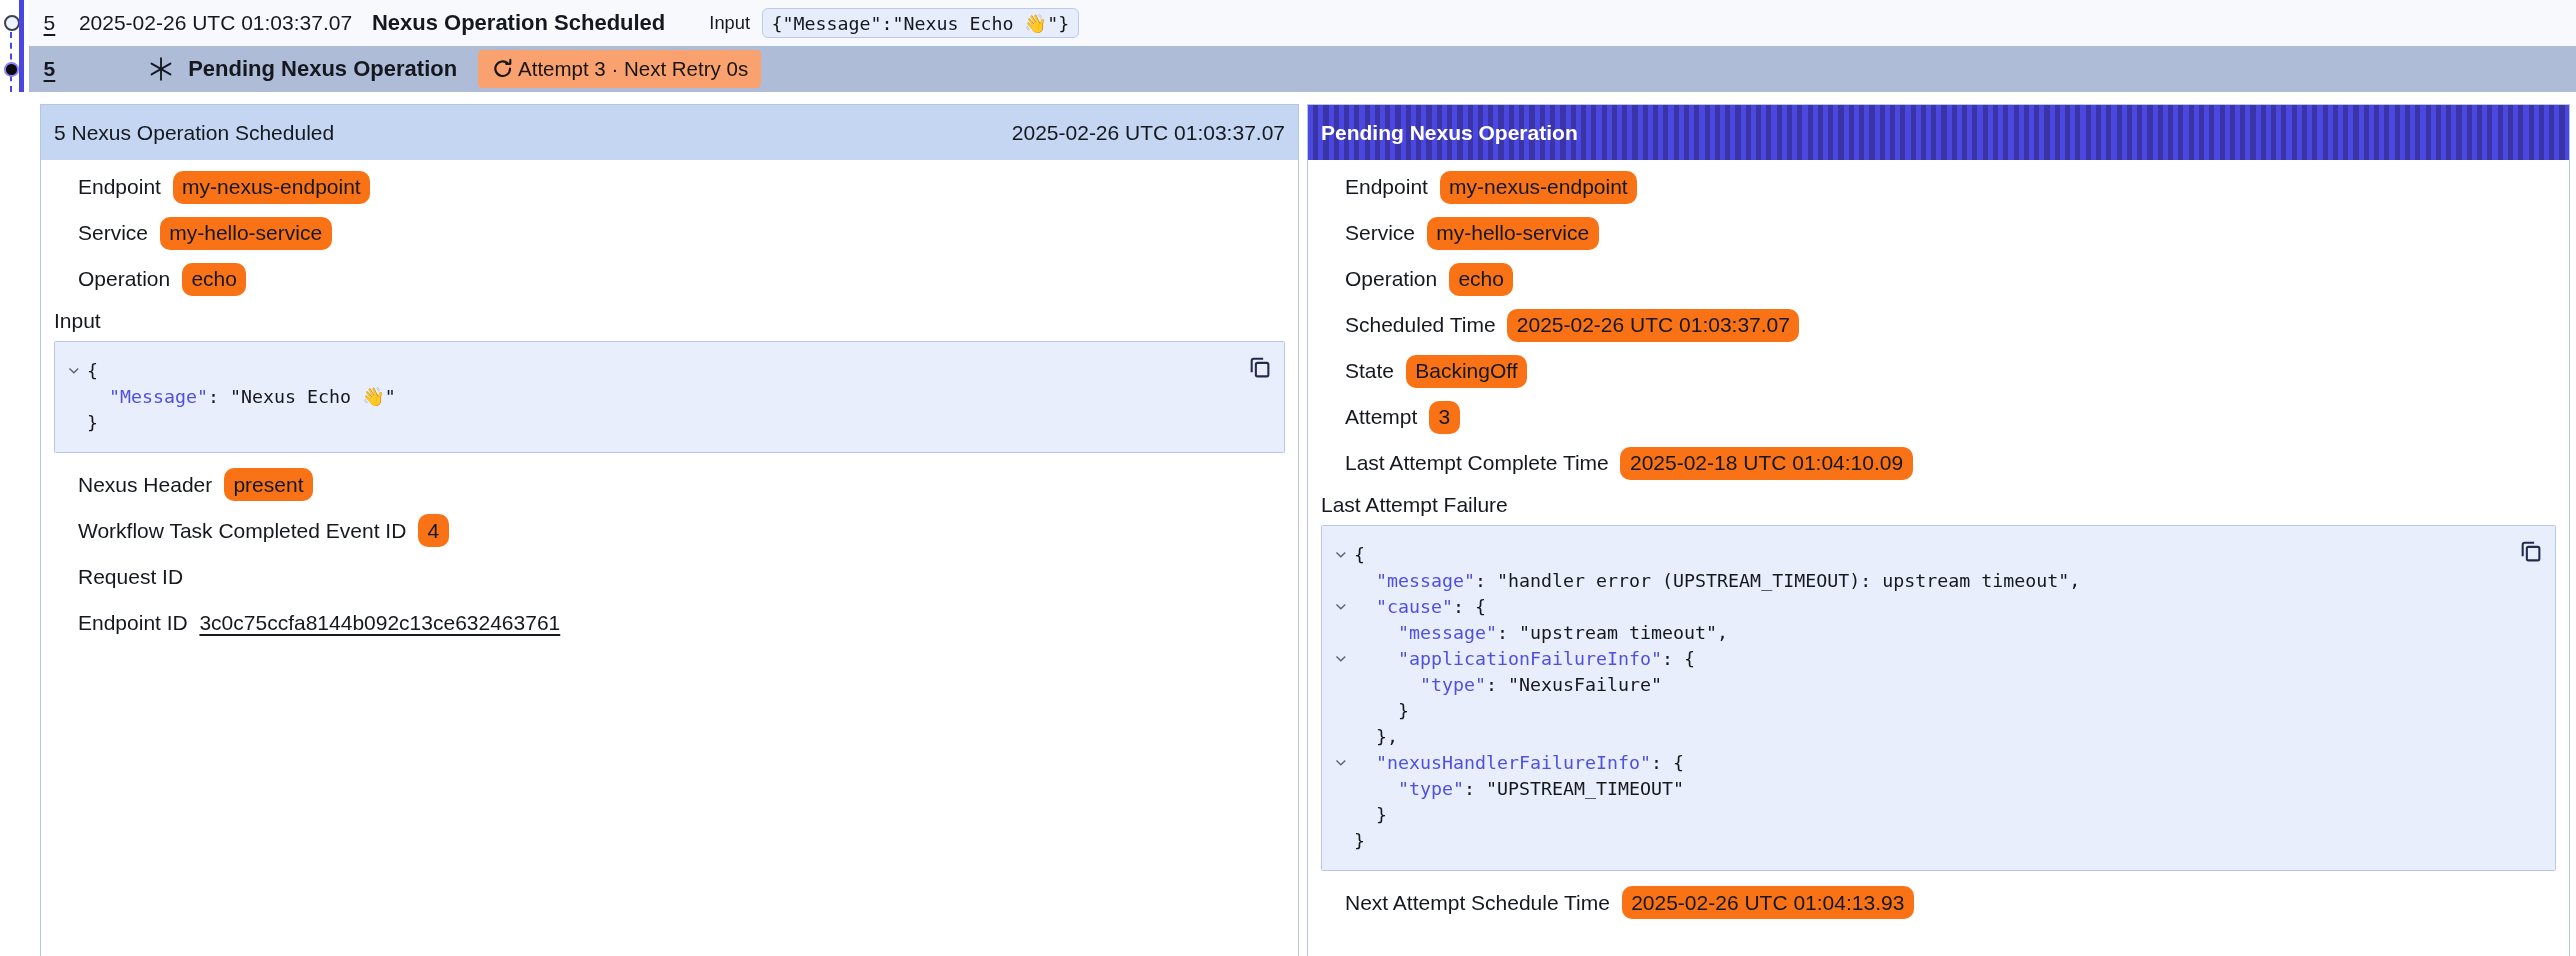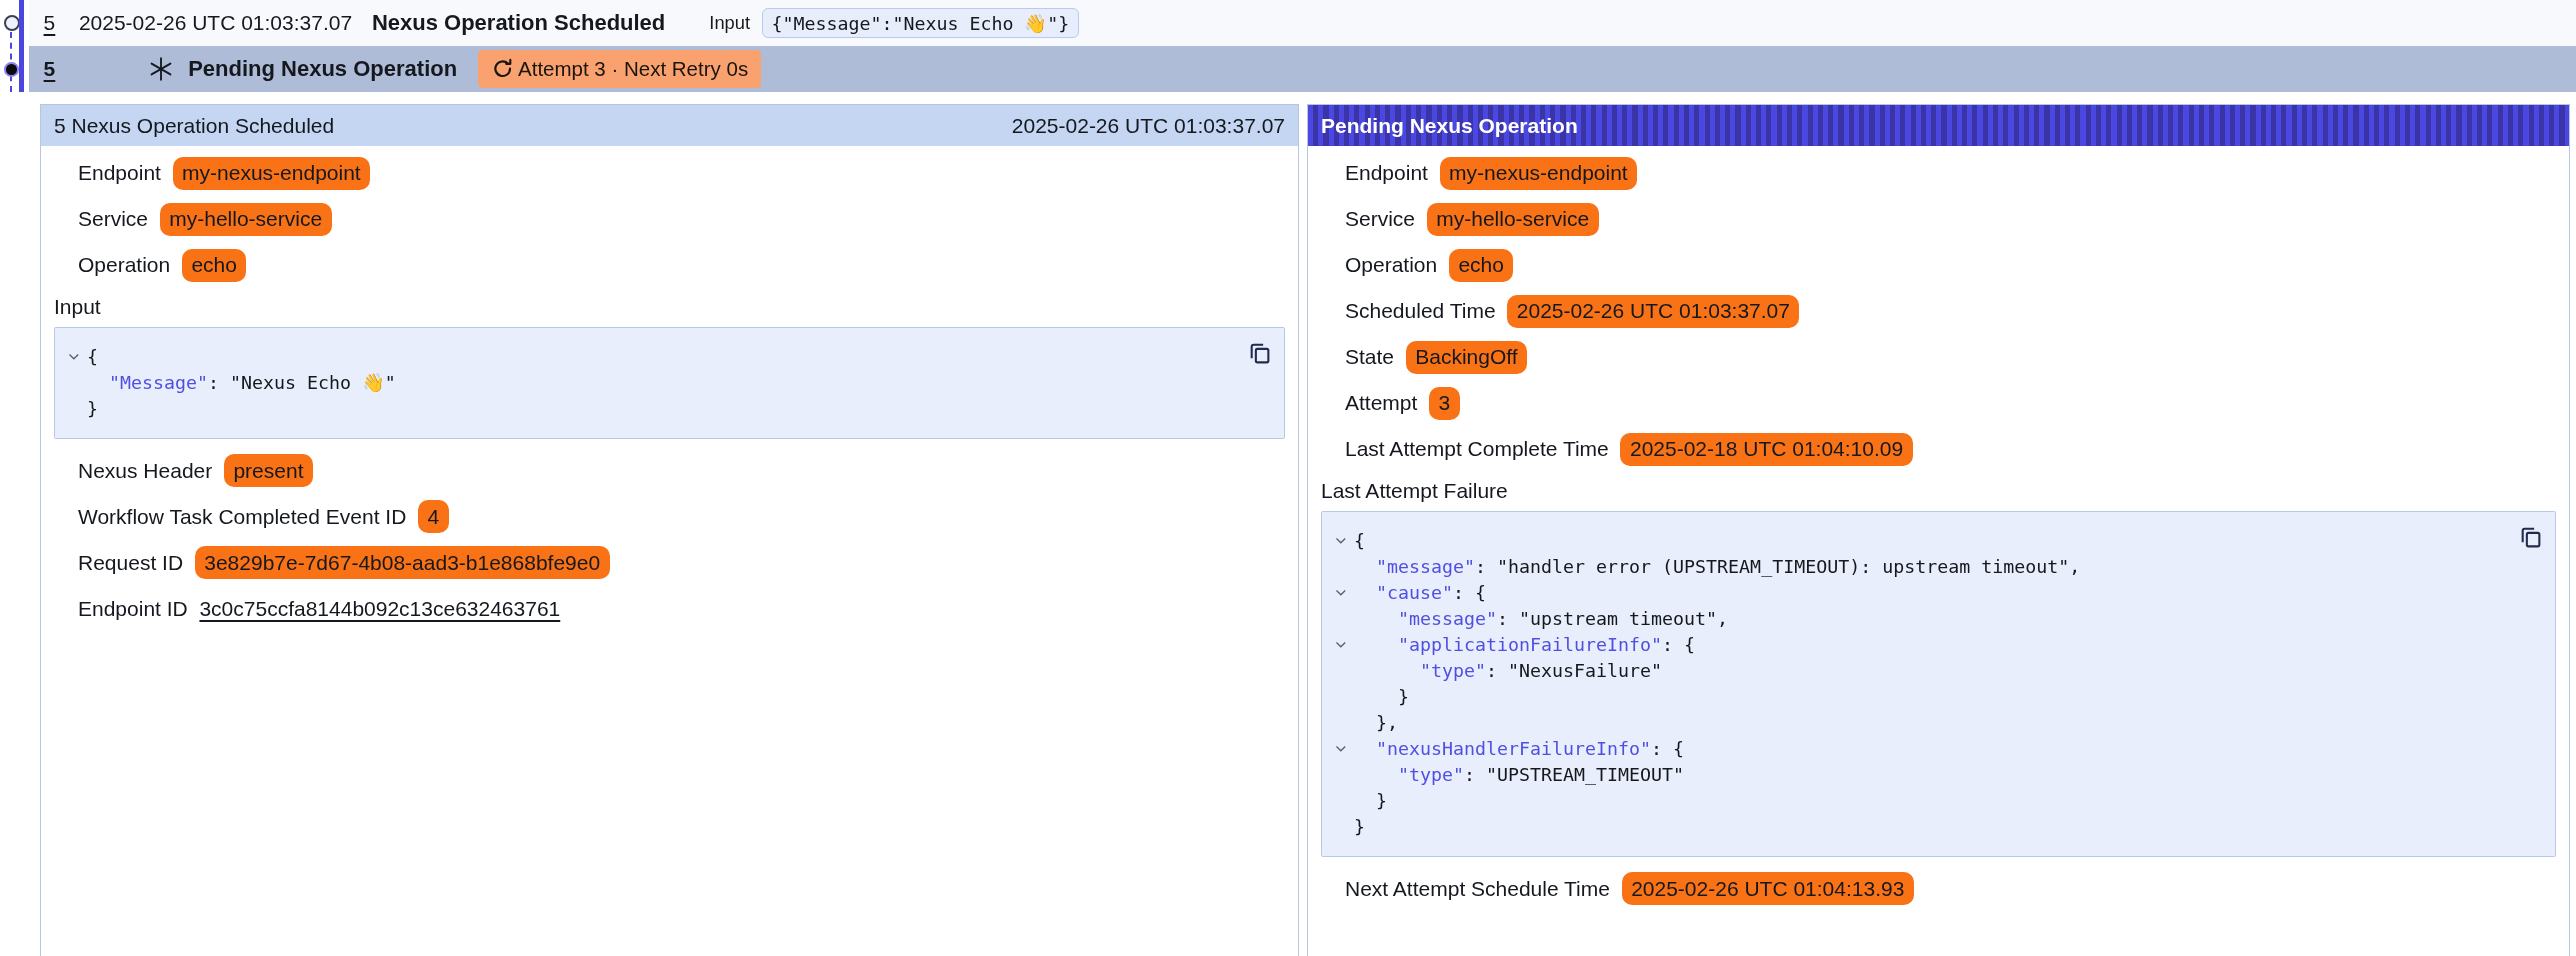--- a/index.html
+++ b/index.html
@@ -31,21 +31,21 @@
     padding:3.7px 8.8px; white-space:pre; }
   .pending-icon { margin-left:79px; flex:none; display:flex; }
   .row2 .ev-title { margin-left:14.6px; }
   .attempt-badge { margin-left:20.5px; display:flex; align-items:center; gap:4px;
     background:#f9a26f; border-radius:4.4px; padding:6.6px 13px; font-size:20.5px; color:#1a150f; }
   
   .details { position:absolute; top:104px; left:40px; right:5.9px; height:908px; display:flex; gap:8px; }
   .panel { border:1.5px solid #b6c5e0; background:#ffffff; height:100%; }
   .panel.left { width:1259px; flex:none; }
   .panel.right { flex:1; }
-  .panel-header { height:41px; display:flex; align-items:center; padding:0 13px; font-size:21px; }
+  .panel-header { height:55px; display:flex; align-items:center; padding:0 13px; font-size:21px; }
   .left-header { background:#c4d6f2; justify-content:space-between; font-weight:500; }
   .right-header {
     background:repeating-linear-gradient(90deg,#4b48e1 0px,#4b48e1 5.1px,#3a34a6 5.1px,#3a34a6 10.3px);
     color:#ffffff; font-weight:600; }
   .panel-body { padding:4.4px 13px 17.6px; }
   .field { display:flex; align-items:center; min-height:46px;margin-left:24px; }
   .flabel { margin-right:11.7px; }
   .badge { background:#f97316; border-radius:10px; padding:4.4px 9.5px; }
   .link-value { text-decoration:underline; text-underline-offset:4.4px; color:#15181f; cursor:pointer; }
   .section-label { min-height:37px; display:flex; align-items:center; }
@@ -152,21 +152,20 @@
         <div class="field">
           <span class="flabel">Nexus Header</span>
           <span class="badge">present</span>
         </div>
         <div class="field">
           <span class="flabel">Workflow Task Completed Event ID</span>
           <span class="badge">4</span>
         </div>
         <div class="field">
           <span class="flabel">Request ID</span>
-          <span class="badge">3e829b7e-7d67-4b08-aad3-b1e868bfe9e0</span>
         </div>
         <div class="field">
           <span class="flabel">Endpoint ID</span>
           <a class="link-value">3c0c75ccfa8144b092c13ce632463761</a>
         </div>
 
       </div>
     </section>
 
     <section class="panel right">

